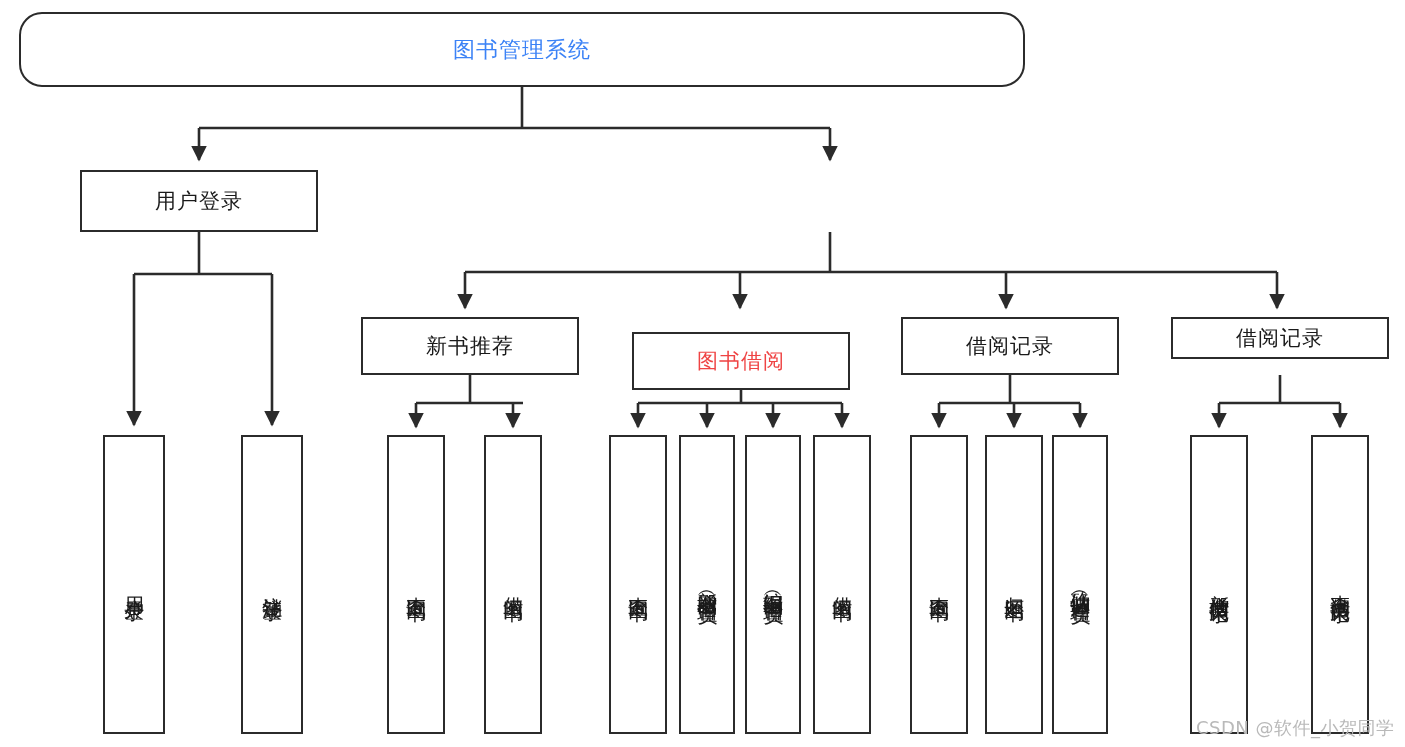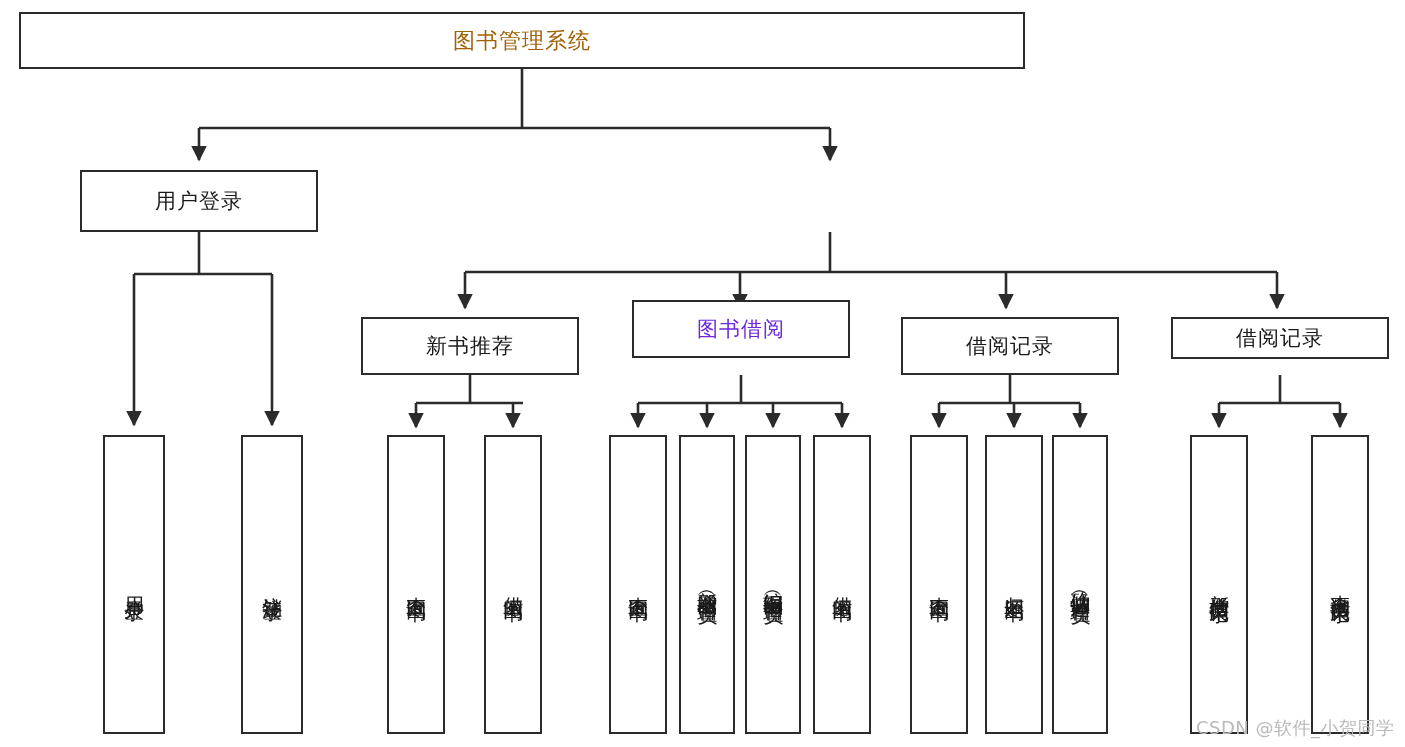--- a/index.html
+++ b/index.html
@@ -113,26 +113,26 @@
       <path d="M 1014 403 L 1014 427" marker-end="url(#arrow)"></path>
       <path d="M 1080 403 L 1080 427" marker-end="url(#arrow)"></path>
 
       <path d="M 1280 375 L 1280 403"></path>
       <path d="M 1219 403 L 1340 403"></path>
       <path d="M 1219 403 L 1219 427" marker-end="url(#arrow)"></path>
       <path d="M 1340 403 L 1340 427" marker-end="url(#arrow)"></path>
     </g>
   </svg>
 
-  <div class="node node-h node-root" style="left: 19px; top: 12px; width: 1006px; height: 57px; border-color: rgb(43, 43, 43); color: #a16207; background: rgb(255, 255, 255);">图书管理系统</div>
+  <div class="node node-h node-root" style="left: 19px; top: 12px; width: 1006px; height: 75px; border-color: rgb(43, 43, 43); color: #3b82f6; background: rgb(255, 255, 255); border-radius: 23px;">图书管理系统</div>
 
   <div class="node node-h" style="left: 80px; top: 170px; width: 238px; height: 62px; border-color: rgb(43, 43, 43); color: rgb(26, 26, 26); background: rgb(255, 255, 255);">用户登录</div>
 
   <div class="node node-h" style="left: 361px; top: 317px; width: 218px; height: 58px; border-color: rgb(43, 43, 43); color: rgb(26, 26, 26); background: rgb(255, 255, 255);">新书推荐</div>
-  <div class="node node-h" style="left: 632px; top: 300px; width: 218px; height: 58px; border-color: rgb(43, 43, 43); color: #6d28d9; background: rgb(255, 255, 255);">图书借阅</div>
+  <div class="node node-h" style="left: 632px; top: 332px; width: 218px; height: 58px; border-color: rgb(43, 43, 43); color: #ef4444; background: rgb(255, 255, 255);">图书借阅</div>
   <div class="node node-h" style="left: 901px; top: 317px; width: 218px; height: 58px; border-color: rgb(43, 43, 43); color: rgb(26, 26, 26); background: rgb(255, 255, 255);">借阅记录</div>
   <div class="node node-h" style="left: 1171px; top: 317px; width: 218px; height: 42px; border-color: rgb(43, 43, 43); color: rgb(26, 26, 26); background: rgb(255, 255, 255);">借阅记录</div>
 
   <div class="node node-v" style="left: 103px; top: 435px; width: 62px; height: 299px; border-color: rgb(43, 43, 43); color: rgb(26, 26, 26); background: rgb(255, 255, 255);">用户登录</div>
   <div class="node node-v" style="left: 241px; top: 435px; width: 62px; height: 299px; border-color: rgb(43, 43, 43); color: rgb(26, 26, 26); background: rgb(255, 255, 255);">注销登录</div>
   <div class="node node-v" style="left: 387px; top: 435px; width: 58px; height: 299px; border-color: rgb(43, 43, 43); color: rgb(26, 26, 26); background: rgb(255, 255, 255);">查询图书</div>
   <div class="node node-v" style="left: 484px; top: 435px; width: 58px; height: 299px; border-color: rgb(43, 43, 43); color: rgb(26, 26, 26); background: rgb(255, 255, 255);">借阅图书</div>
   <div class="node node-v" style="left: 609px; top: 435px; width: 58px; height: 299px; border-color: rgb(43, 43, 43); color: rgb(26, 26, 26); background: rgb(255, 255, 255);">查询图书</div>
   <div class="node node-v" style="left: 679px; top: 435px; width: 56px; height: 299px; border-color: rgb(43, 43, 43); color: rgb(26, 26, 26); background: rgb(255, 255, 255);">新增图书（管理员）</div>
   <div class="node node-v" style="left: 745px; top: 435px; width: 56px; height: 299px; border-color: rgb(43, 43, 43); color: rgb(26, 26, 26); background: rgb(255, 255, 255);">编辑图书（管理员）</div>

